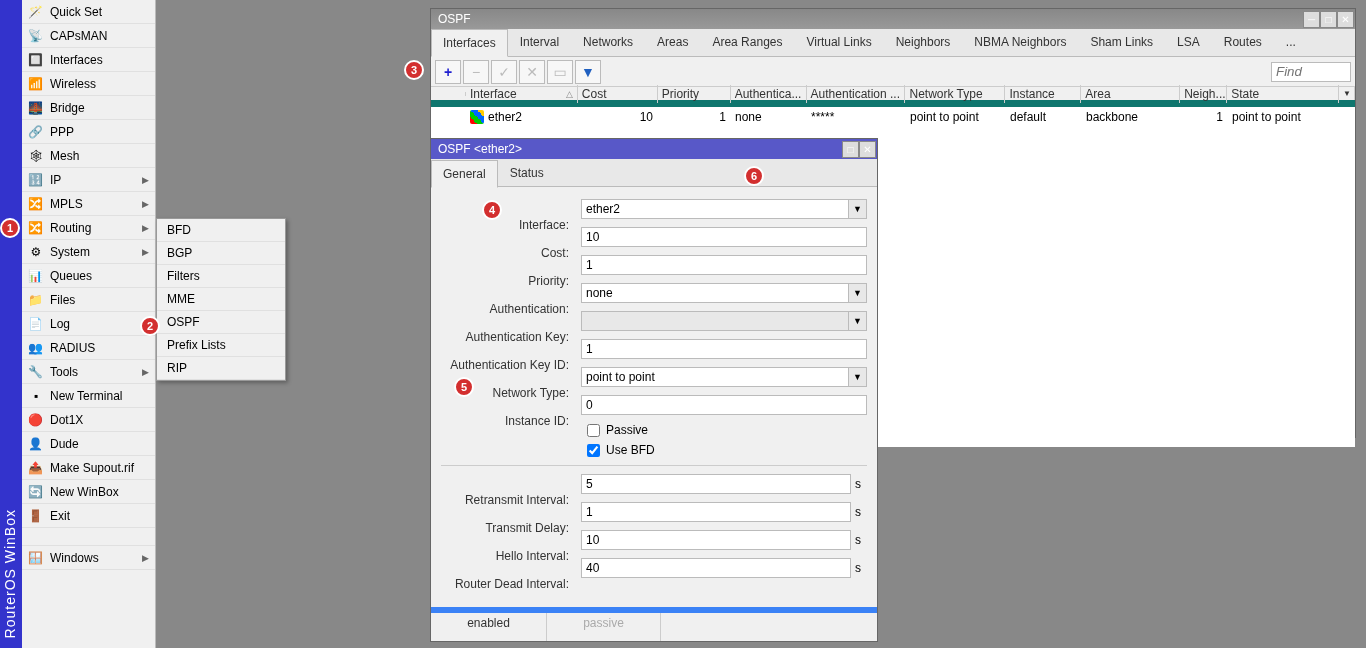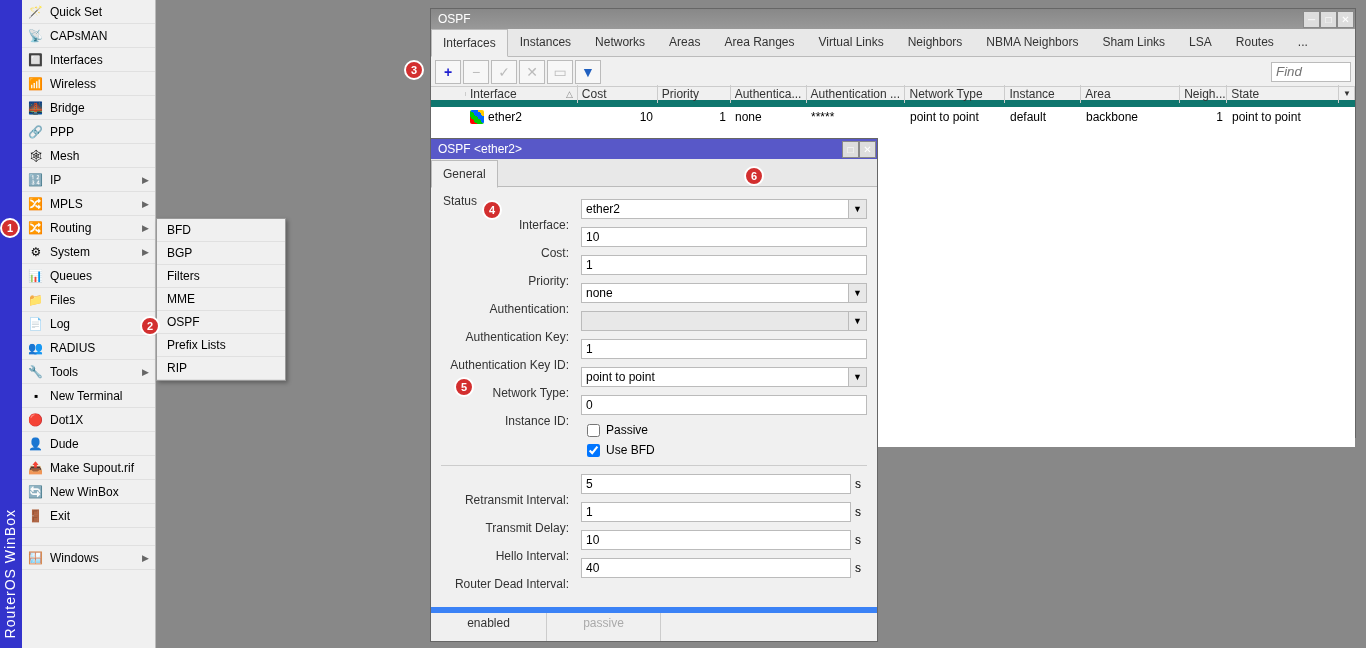--- a/index.html
+++ b/index.html
@@ -37,21 +37,21 @@
 
 .ospf-table { width: 100%; }
 .ospf-table-header { display: flex; height: 20px; background: #f0f0f0; border-bottom: 7px solid #0f766e; align-items: center; }
 .ospf-th { border-right: 1px solid #ccc; padding: 2px 4px; font-size: 12px; display: flex; align-items: center; color: #333; overflow: hidden; }
 .ospf-table-row { display: flex; height: 20px; background: white; }
 .ospf-td { padding: 2px 4px; font-size: 12px; display: flex; align-items: center; border-right: 1px solid transparent; }
 .ospf-body { height: 340px; background: white; }
 
 .dialog-window { left: 430px; top: 138px; width: 448px; height: 504px; }
 .dialog-tabs { display: flex; height: 28px; background: #e8e8e8; border-bottom: 1px solid #bbb; justify-content: space-between; }
-.dialog-tabs-left { display: flex; align-items: flex-start; flex-direction: column; }
+.dialog-tabs-left { display: flex; align-items: flex-start; }
 .dialog-tab { padding: 6px 11px; color: #333; cursor: pointer; font-size: 12px; border: 1px solid transparent; }
 .dialog-tab.active { background: #f0f0f0; border: 1px solid #bbb; border-bottom: 1px solid #f0f0f0; position: relative; top: 1px; }
 
 .dialog-body { display: flex; padding: 6px; }
 .dialog-form { flex: 1; padding: 6px 4px; }
 .form-row { display: flex; align-items: center; margin-bottom: 8px; height: 20px; }
 .form-label { width: 140px; text-align: right; padding-right: 12px; font-size: 12px; color: #333; margin-top: 32px; }
 .form-input { flex: 1; height: 20px; border: 1px solid #bbb; background: white; padding-left: 4px; font-size: 12px; display: flex; align-items: center; }
 .form-input.disabled { background: #e8e8e8; }
 .form-dd-btn { width: 18px; height: 20px; border: 1px solid #bbb; border-left: none; background: #e8e8e8; display: flex; align-items: center; justify-content: center; font-size: 9px; cursor: pointer; }
@@ -197,21 +197,21 @@
   <div class="window-title">
     <span>OSPF</span>
     <div class="window-title-btns">
       <div class="window-title-btn">─</div>
       <div class="window-title-btn">□</div>
       <div class="window-title-btn">✕</div>
     </div>
   </div>
   <div class="ospf-tabs" id="ospf-tabs">
       <div class="ospf-tab active">Interfaces</div>
-      <div class="ospf-tab">Instances</div>
+      <div class="ospf-tab">Interval</div>
       <div class="ospf-tab">Networks</div>
       <div class="ospf-tab">Areas</div>
       <div class="ospf-tab">Area Ranges</div>
       <div class="ospf-tab">Virtual Links</div>
       <div class="ospf-tab">Neighbors</div>
       <div class="ospf-tab">NBMA Neighbors</div>
       <div class="ospf-tab">Sham Links</div>
       <div class="ospf-tab">LSA</div>
       <div class="ospf-tab">Routes</div>
       <div class="ospf-tab">...</div>

